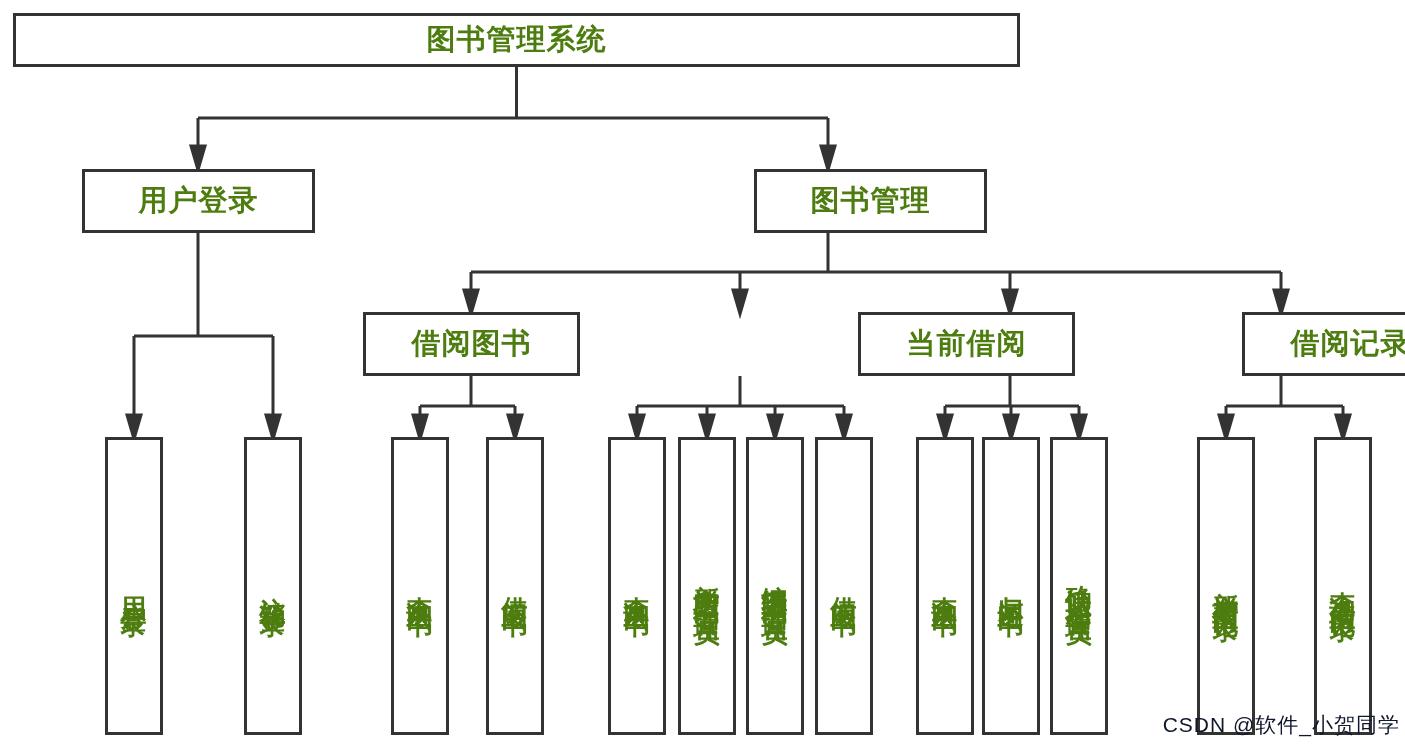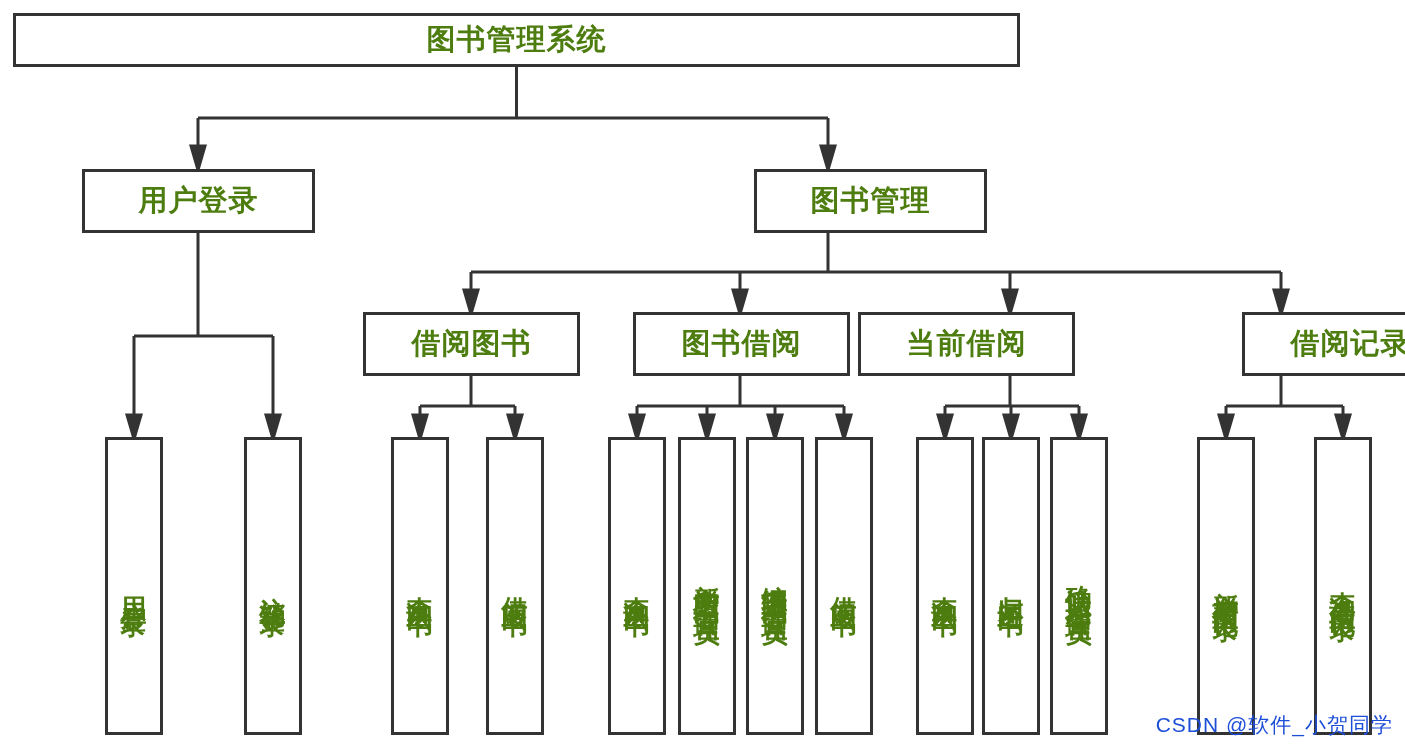--- a/index.html
+++ b/index.html
@@ -43,24 +43,24 @@
     text-orientation: mixed;
     font-size: 26px;
     letter-spacing: 5px;
     line-height: 1;
   }
   .lvl { height: 64px; }
   .lvl2 { top: 169px; width: 233px; }
   .lvl3 { top: 312px; width: 217px; }
   #watermark {
     position: absolute;
-    right: 12px;
+    right: 5px;
     top: 711px;
     font-size: 21px;
-    color: #1d4ed8;
+    color: #0f172a;
     letter-spacing: 1px;
     white-space: nowrap;
     z-index: 5;
   }
 </style>
 </head>
 <body>
 
 <div id="canvas">
 
@@ -114,23 +114,20 @@
   <div class="node h lvl lvl2" style="left:82px">
     <span>用户登录</span>
   </div>
   <div class="node h lvl lvl2" style="left:754px">
     <span>图书管理</span>
   </div>
 
   <div class="node h lvl lvl3" style="left:363px">
     <span>借阅图书</span>
   </div>
-  <div class="node h lvl lvl3" style="left:633px">
-    <span>图书借阅</span>
-  </div>
   <div class="node h lvl lvl3" style="left:858px">
     <span>当前借阅</span>
   </div>
   <div class="node h lvl lvl3" style="left:1242px">
     <span>借阅记录</span>
   </div>
 
   <div class="node v" style="left:105px">
     <span>用户登录</span>
   </div>

